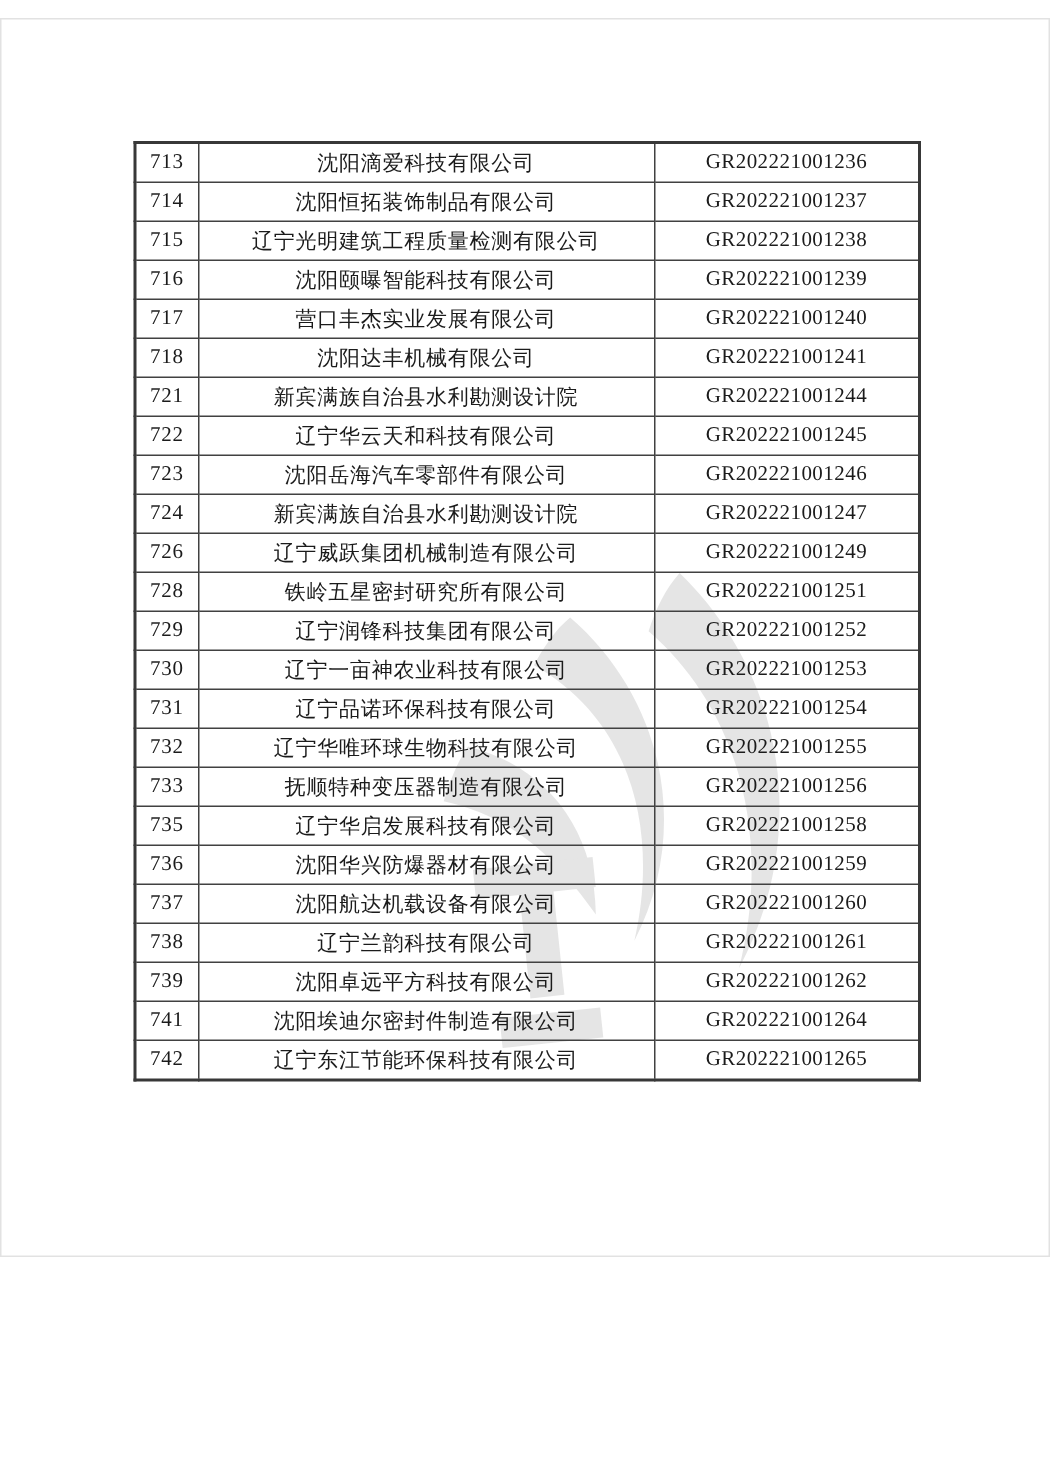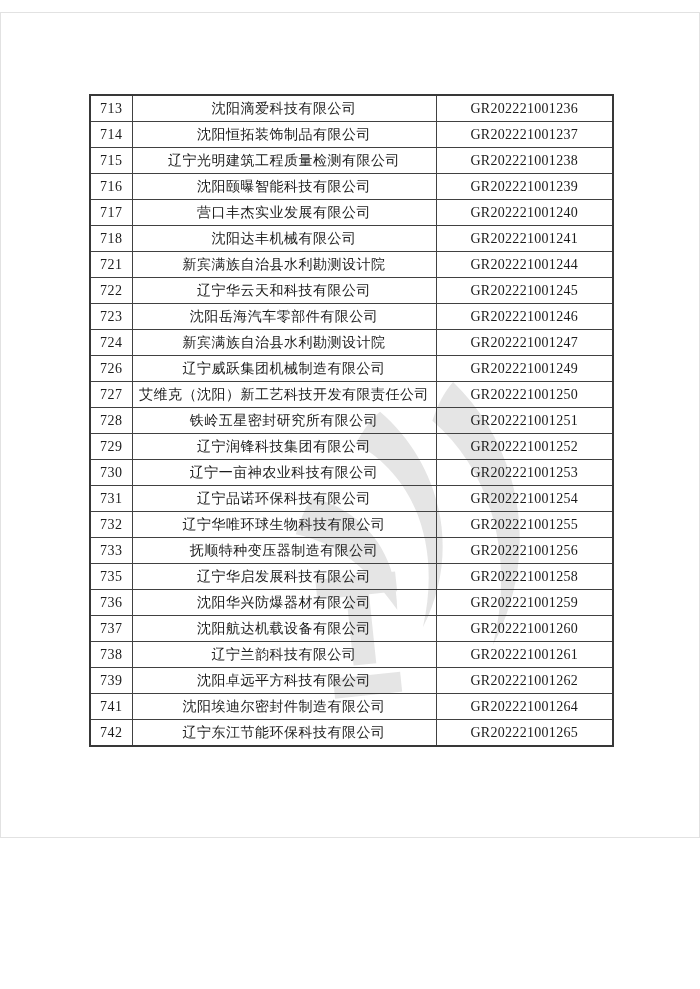--- a/index.html
+++ b/index.html
@@ -118,25 +118,20 @@
           <td class="serial">724</td>
           <td class="company">新宾满族自治县水利勘测设计院</td>
           <td class="code">GR202221001247</td>
         </tr>
         <tr>
           <td class="serial">726</td>
           <td class="company">辽宁威跃集团机械制造有限公司</td>
           <td class="code">GR202221001249</td>
         </tr>
         <tr>
-          <td class="serial">727</td>
-          <td class="company">艾维克（沈阳）新工艺科技开发有限责任公司</td>
-          <td class="code">GR202221001250</td>
-        </tr>
-        <tr>
           <td class="serial">728</td>
           <td class="company">铁岭五星密封研究所有限公司</td>
           <td class="code">GR202221001251</td>
         </tr>
         <tr>
           <td class="serial">729</td>
           <td class="company">辽宁润锋科技集团有限公司</td>
           <td class="code">GR202221001252</td>
         </tr>
         <tr>

